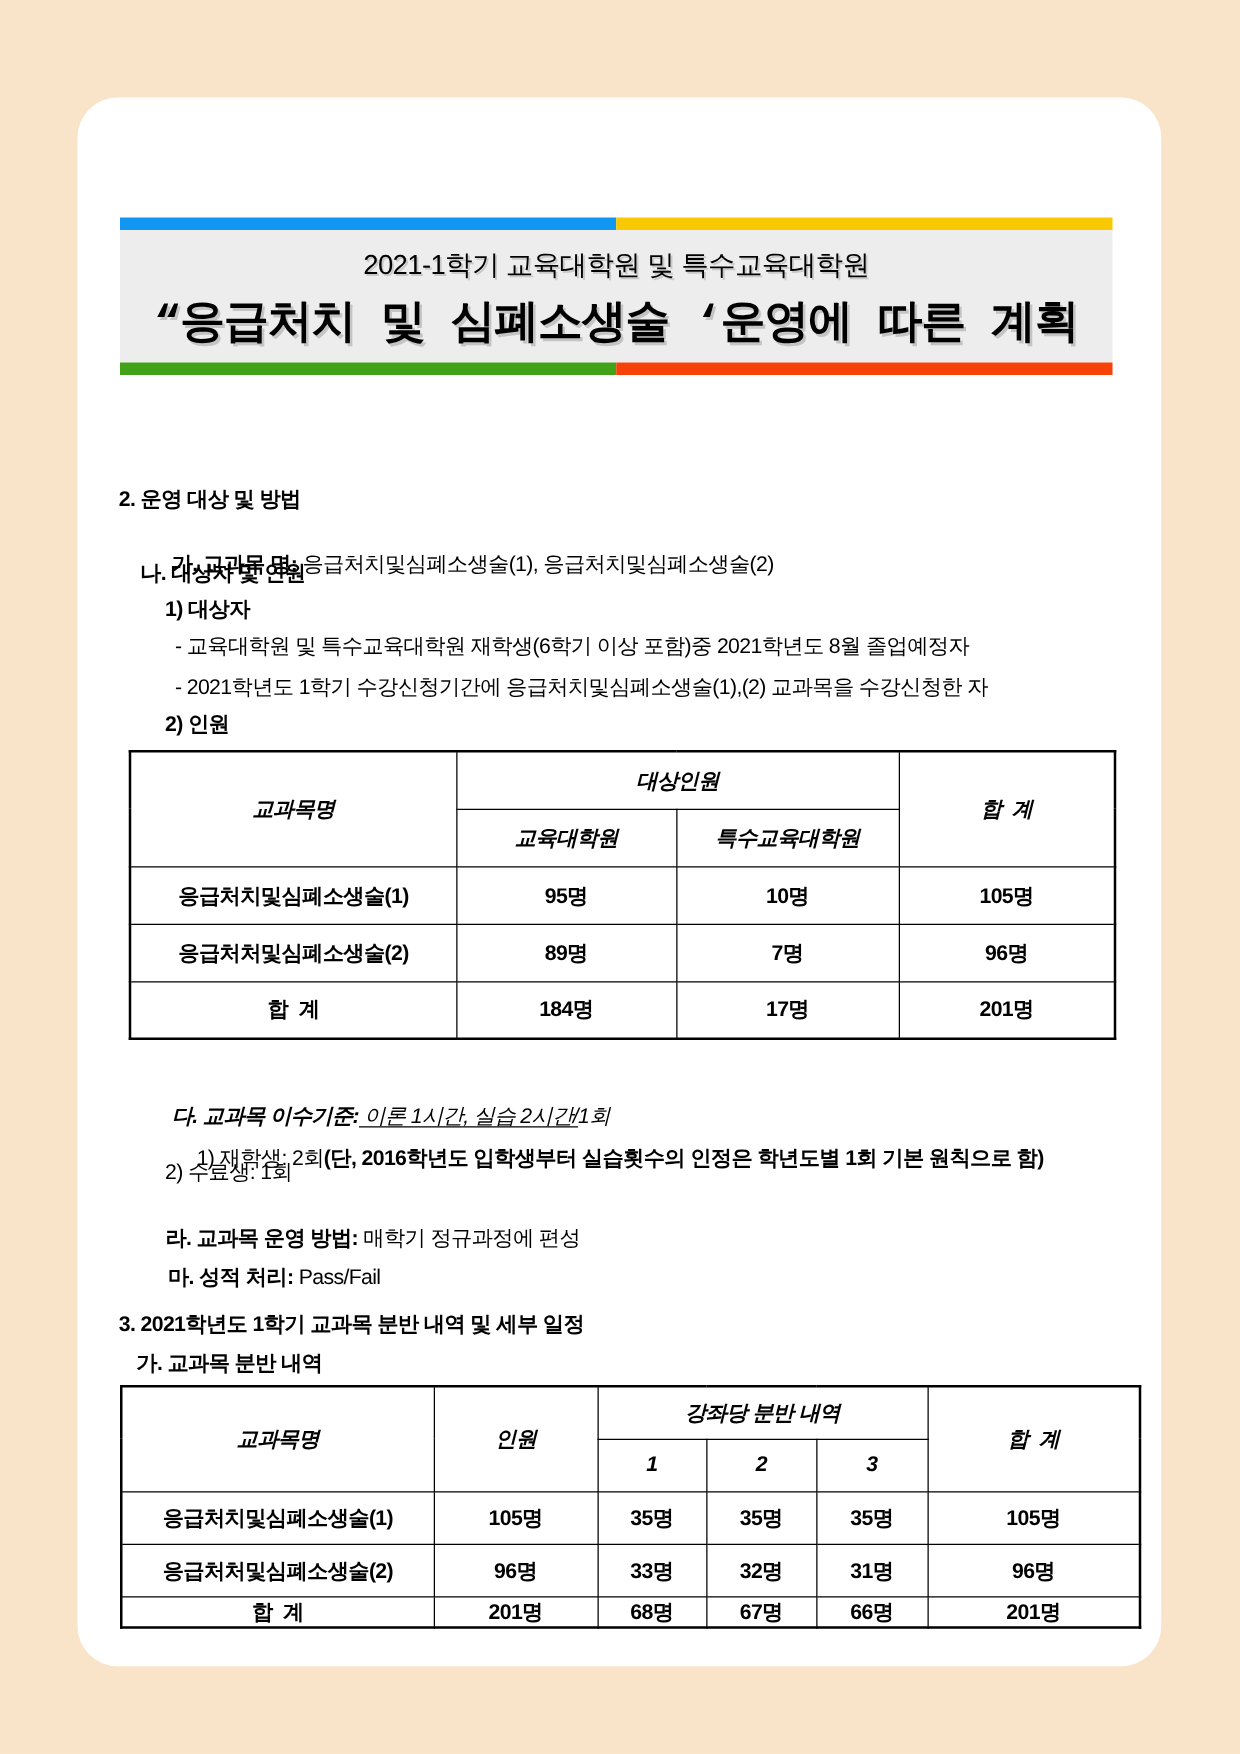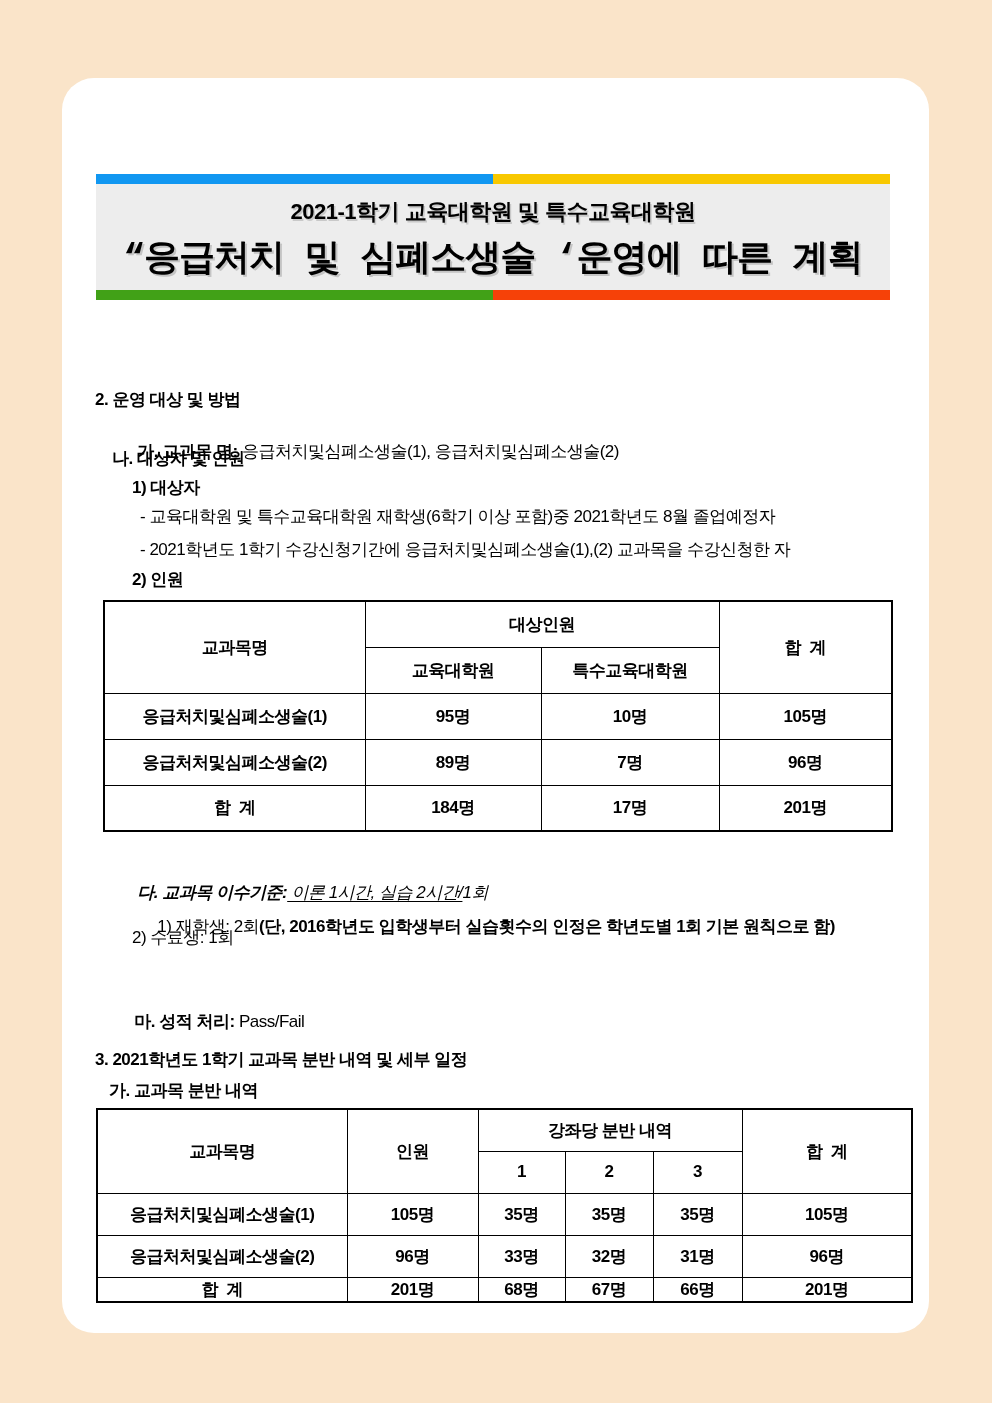--- a/index.html
+++ b/index.html
@@ -17,21 +17,21 @@
   }
   
   .header-block { position:absolute; left:34px; top:96px; width:794px; }
   .bar { display:flex; height:10px; width:100%; }
   .bar .half { width:50%; height:100%; }
   .header-panel {
     background:#EDEDED; height:106px; text-align:center;
     padding-top:13px; overflow:hidden;
   }
   .title1 {
-    font-size:22px; font-weight:700; letter-spacing:-0.5px;
+    font-size:22px; font-weight:400; letter-spacing:-0.5px;
     text-shadow:1.5px 1.5px 0 #c9c9c9;
   }
   .title2 {
     font-size:36px; font-weight:800; letter-spacing:-1px; margin-top:6px;
     text-shadow:2px 2px 0 #c4c4c4;
     font-family:Liberation Mono, monospace;
   }
   
   .line {
     position:absolute; font-size:17px; letter-spacing:-0.5px;
@@ -41,21 +41,21 @@
   .n { font-weight:400; }
   .u { text-decoration:underline; text-underline-offset:3px; }
   
   table {
     position:absolute; border-collapse:collapse; table-layout:fixed;
     font-size:17px; letter-spacing:-0.5px; background:#fff;
   }
   table, td { border:1px solid #000; }
   table { border-width:2px; }
   td { text-align:center; vertical-align:middle; white-space:pre-wrap; overflow:hidden; }
-  td.hd { font-weight:700; }
+  td.hd { font-weight:700;font-style:italic; }
   td.dt { font-weight:700; }
   .t1 { left:41px; top:522px; width:788px; }
   .t1 tr { height:46px; }
   .t2 { left:34px; top:1030px; width:815px; }
   .t2 tr.r42 { height:42px; }
   .t2 tr.r25 { height:25px; }
 </style>
 </head>
 <body>
 
@@ -128,20 +128,23 @@
     </tbody>
       </table>
 
     <div class="line" style="left:50px; top:782px;font-style:italic;">
       <span class="b">다. 교과목 이수기준:</span><span class="n u"> 이론 1시간, 실습 2시간/</span><span class="n">1회</span>
     </div>
     <div class="line" style="left:70px; top:816px;">
       <span class="n">1) 재학생: 2회</span><span class="b">(단, 2016학년도 입학생부터 실습횟수의 인정은 학년도별 1회 기본 원칙으로 함)</span>
     </div>
     <div class="line n" style="left:70px; top:849px;">2) 수료생: 1회</div>
+    <div class="line" style="left:45px; top:880px;">
+      <span class="b">라. 교과목 운영 방법:</span><span class="n"> 매학기 정규과정에 편성</span>
+    </div>
     <div class="line" style="left:47px; top:911px;">
       <span class="b">마. 성적 처리:</span><span class="n"> Pass/Fail</span>
     </div>
 
     <div class="line b" style="left:33px; top:971px;">3. 2021학년도 1학기 교과목 분반 내역 및 세부 일정</div>
     <div class="line b" style="left:47px; top:1002px;">가. 교과목 분반 내역</div>
 
     <table class="t2">
       <colgroup>
         <col style="width:250px">

